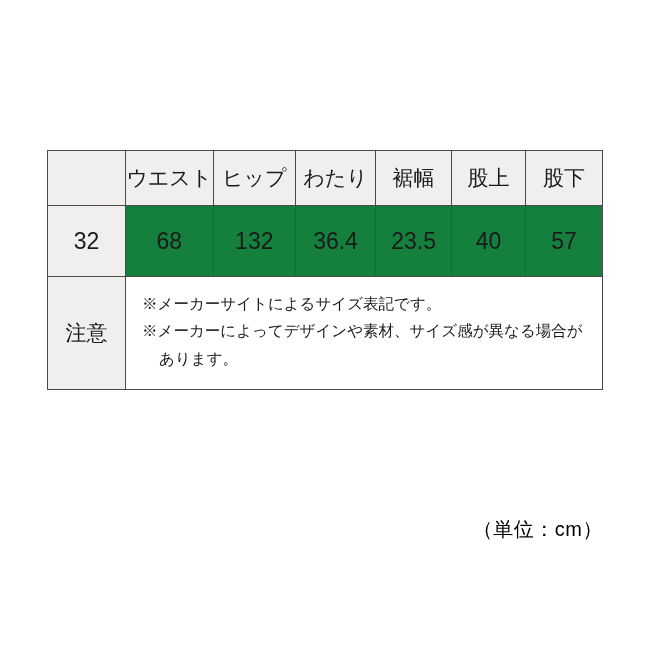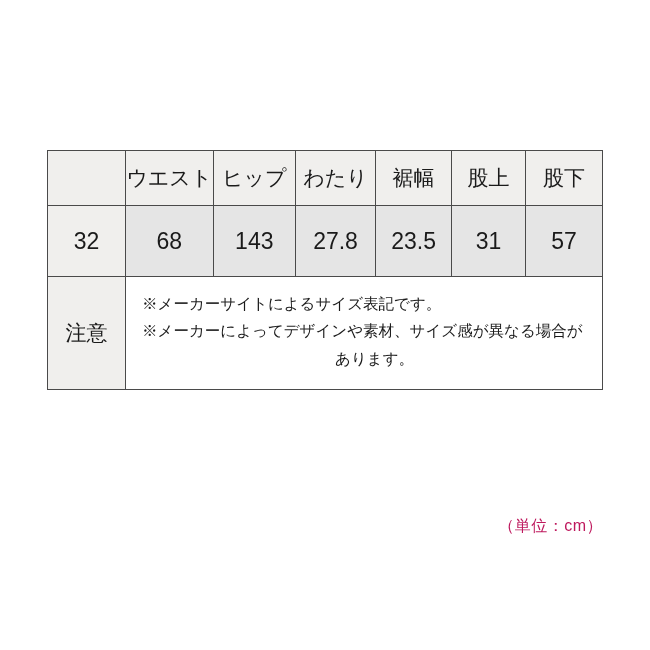--- a/index.html
+++ b/index.html
@@ -60,21 +60,21 @@
     background: #f0efed;
     letter-spacing: 0px;
   }
   thead td.corner {
     background: #f0efed;
   }
 
   tbody td {
     height: 70px;
     font-size: 23px;
-    background: #e5e5e5;
+    background: #15803d;
   }
   tbody td.size-cell {
     background: #f0efed;
     font-size: 23px;
   }
 
   tr.note-row td.note-label {
     background: #f0efed;
     font-size: 21px;
     height: 96px;
@@ -88,29 +88,28 @@
     padding: 6px 12px 10px 16px;
     font-size: 15.5px;
     line-height: 1.75;
     height: 96px;
   }
   .note-line {
     white-space: nowrap;
   }
   .note-line.indent {
     padding-left: 17px;
-    text-align: center;
   }
 
   .unit-note {
     position: absolute;
     right: 47px;
     top: 516px;
-    font-size: 16px;
-    color: #be185d;
+    font-size: 20px;
+    color: #000000;
     letter-spacing: 0.5px;
   }
 </style>
 </head>
 <body>
 
 <div class="page">
 
   <div class="table-wrap">
     <table class="size-table">
@@ -131,24 +130,24 @@
           <td>わたり</td>
           <td>裾幅</td>
           <td>股上</td>
           <td>股下</td>
         </tr>
       </thead>
       <tbody>
         <tr>
           <td class="size-cell">32</td>
           <td>68</td>
-          <td>143</td>
-          <td>27.8</td>
+          <td>132</td>
+          <td>36.4</td>
           <td>23.5</td>
-          <td>31</td>
+          <td>40</td>
           <td>57</td>
         </tr>
         <tr class="note-row">
           <td class="note-label">注意</td>
           <td class="note-body" colspan="6">
             <div class="note-line">※メーカーサイトによるサイズ表記です。</div>
             <div class="note-line">※メーカーによってデザインや素材、サイズ感が異なる場合が</div>
             <div class="note-line indent">あります。</div>
           </td>
         </tr>

